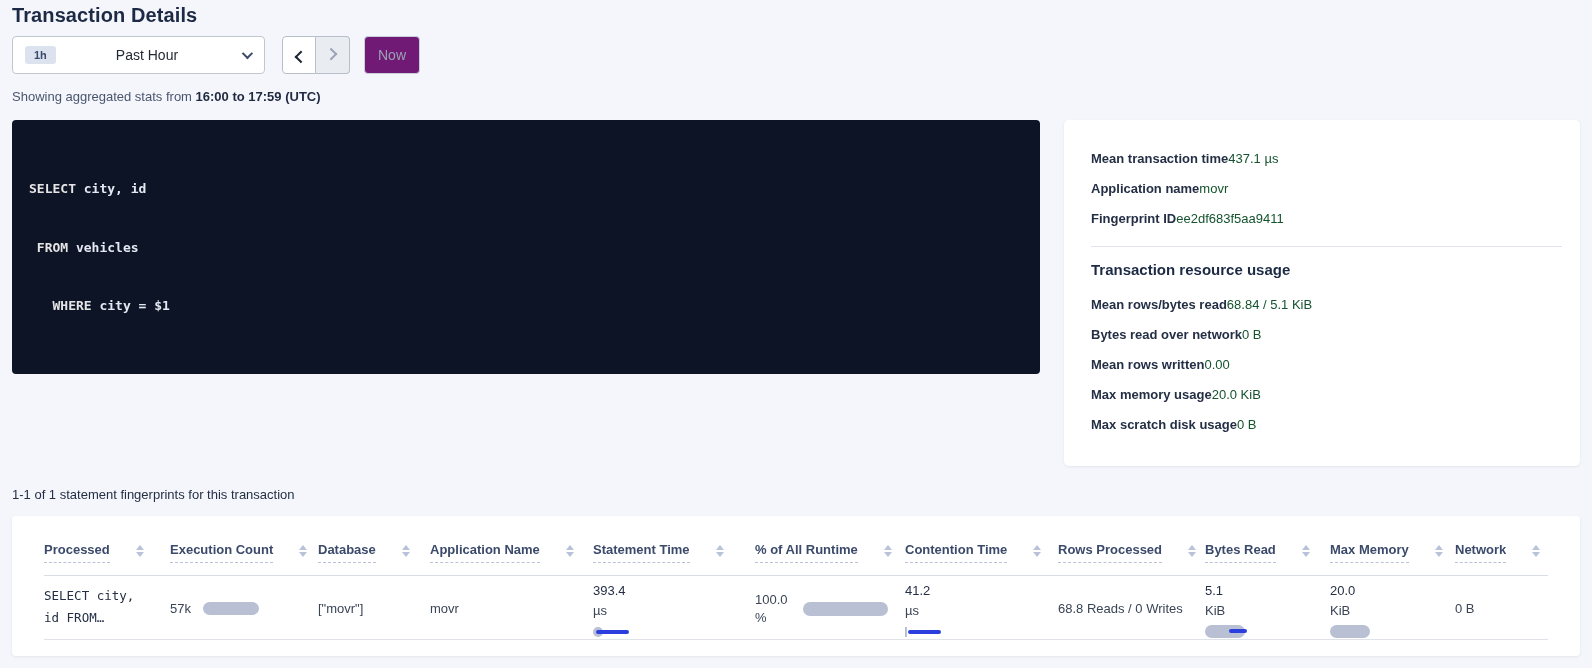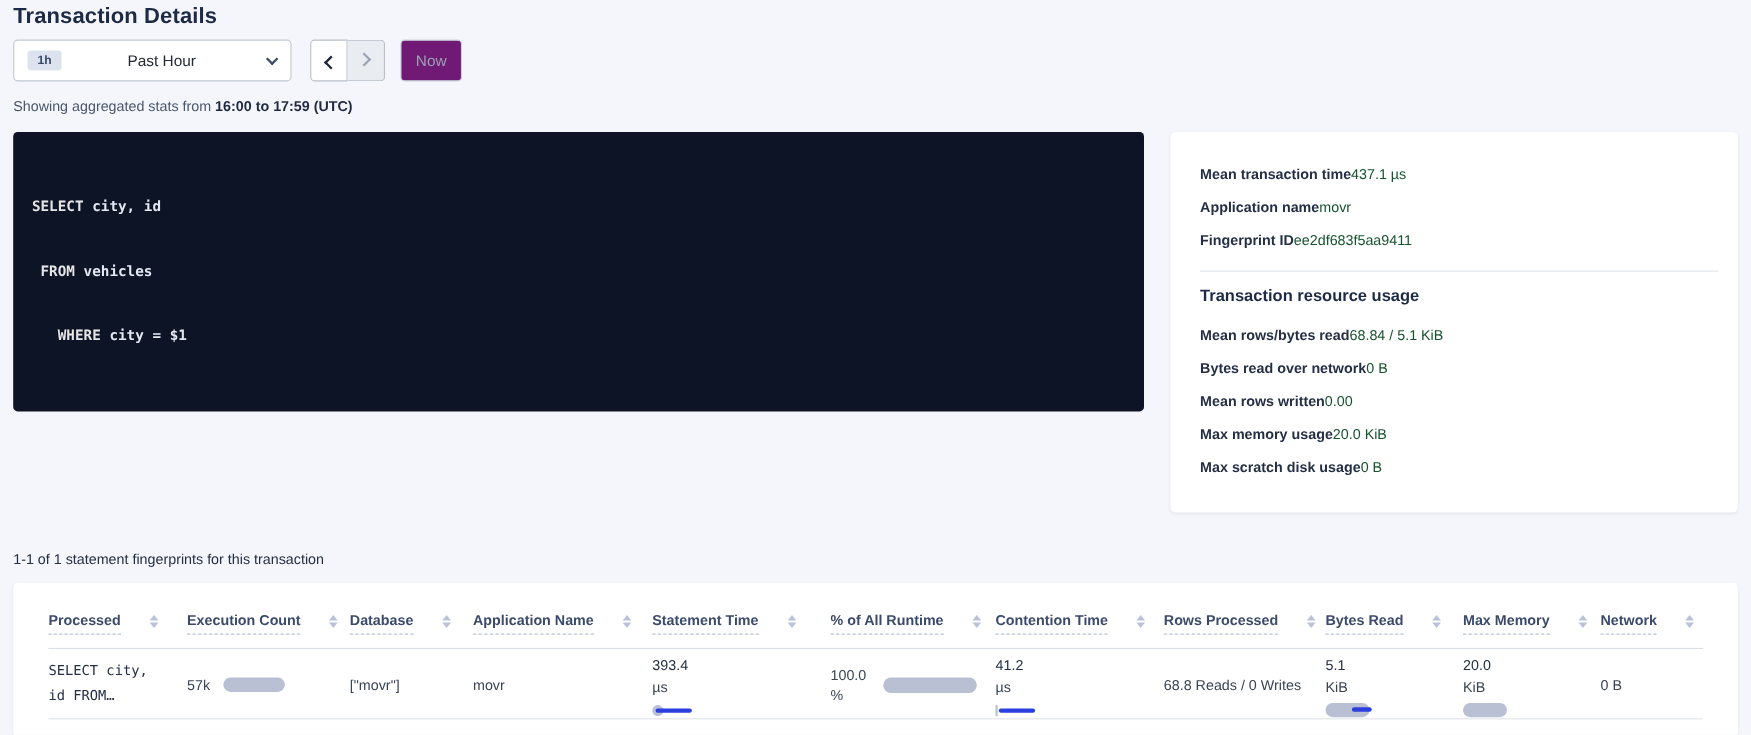--- a/index.html
+++ b/index.html
@@ -75,21 +75,21 @@
     box-shadow:0 1px 3px rgba(24,37,64,.08);
     padding:24px 18px 26px 27px;
   }
   .kv-row { display:flex; justify-content:flex-start; align-items:baseline; padding:7px 0 8px 0; }
   .kv-label { font-size:13px; font-weight:bold; color:#242f45; }
   .kv-value { font-size:13px; color:#14532d; text-align:right; }
   .summary-divider { border:none; border-top:1px solid #e0e4ea; margin:12px 0 14px 0; }
   .section-title { font-size:15px; font-weight:bold; color:#1c2a45; margin:4px 0 12px 0; }
 
   
-  .caption { margin-top:35px; font-size:13px; color:#242f45; }
+  .caption { margin-top:21px; font-size:13px; color:#242f45; }
   .table-card {
     margin-top:14px; background:#fff; border-radius:4px;
     box-shadow:0 1px 3px rgba(24,37,64,.08);
     padding:0 32px 16px 32px; height:140px;
   }
   .tgrid { display:grid; grid-template-columns:126px 148px 112px 163px 162px 150px 153px 147px 125px 125px 1fr; }
   .thead { height:60px; border-bottom:1px solid #d9dee6; }
   .th { display:flex; align-items:center; padding-top:14px; cursor:pointer; }
   .th-label {
     font-size:13px; font-weight:bold; color:#3b4a6b;

